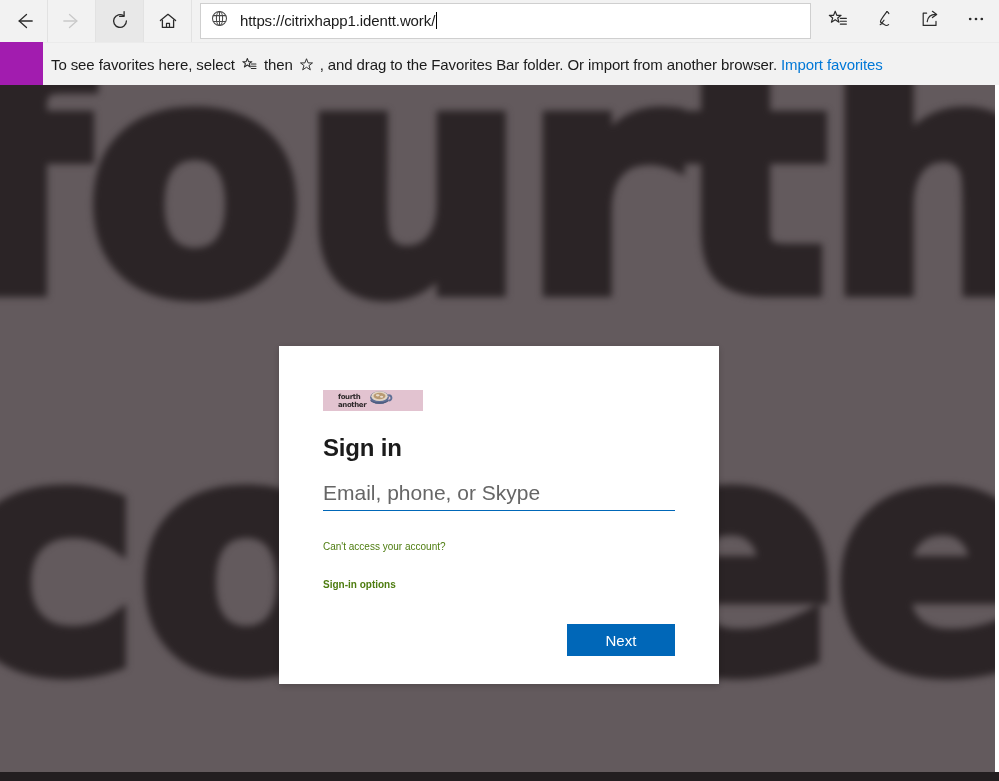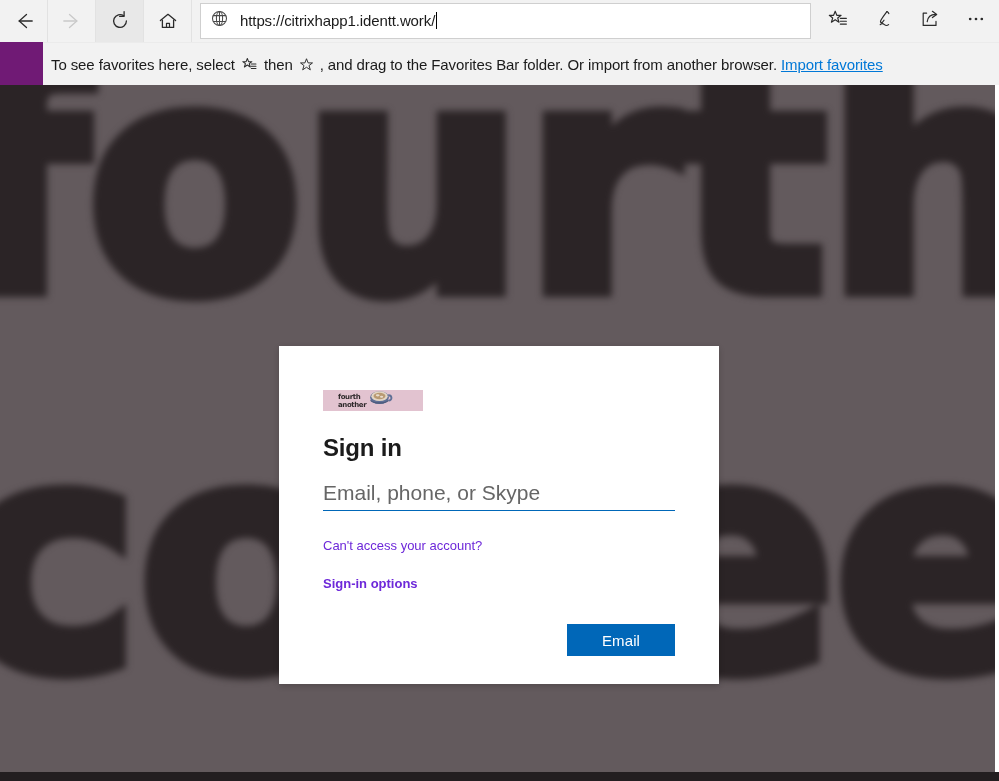--- a/index.html
+++ b/index.html
@@ -9,21 +9,21 @@
     height: 781px;
     overflow: hidden;
     font-family: "Liberation Sans", sans-serif;
     background: #ffffff;
   }
 
   
   .browser-chrome {
     width: 999px;
     height: 85px;
-    background: #701a75;
+    background: #a21caf;
     position: relative;
   }
 
   .toolbar {
     height: 42px;
     display: flex;
     align-items: stretch;
     background: #f2f2f2;
   }
 
@@ -103,21 +103,20 @@
   .fav-bar .inline-icon {
     display: inline-flex;
     align-items: center;
     vertical-align: -3px;
     margin: 0 6px;
   }
   .fav-link {
     color: #0078d7;
     margin-left: 4px;
     cursor: pointer;
-    text-decoration: underline;
   }
 
   
   .page {
     position: relative;
     width: 999px;
     height: 696px;
     overflow: hidden;
     background: #635a5d;
   }
@@ -219,22 +218,22 @@
     font-family: "Liberation Sans", sans-serif;
     color: #1b1b1b;
     background: transparent;
     padding: 0 0 4px 0;
   }
   .signin-input::placeholder { color: #666666; opacity: 1; }
 
   .link-row { margin-top: 25px; }
   .link-row.second { margin-top: 20px; font-weight: bold; }
   .ms-link {
-    color: #6d28d9;
-    font-size: 13px;
+    color: #4d7c0f;
+    font-size: 10px;
     text-decoration: none;
     cursor: pointer;
     font-family: "Liberation Sans", sans-serif;
   }
 
   .btn-row {
     display: flex;
     justify-content: flex-end;
     margin-top: 32px;
   }
@@ -408,18 +407,18 @@
 
     <div class="link-row">
       <a class="ms-link">Can't access your account?</a>
     </div>
 
     <div class="link-row second">
       <a class="ms-link">Sign-in options</a>
     </div>
 
     <div class="btn-row">
-      <button class="next-btn">Email</button>
+      <button class="next-btn">Next</button>
     </div>
 
   </div>
 
 </div>
 
 </body></html>

